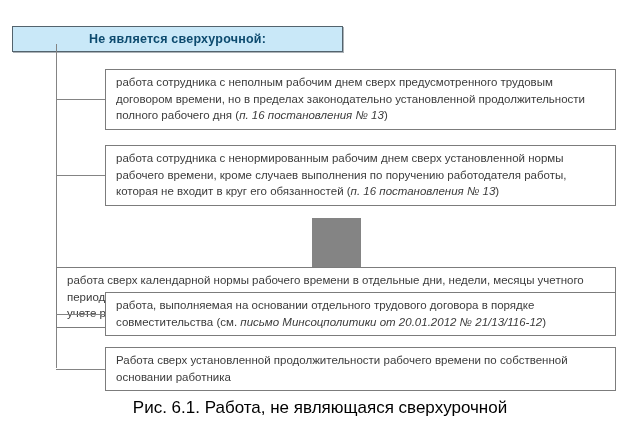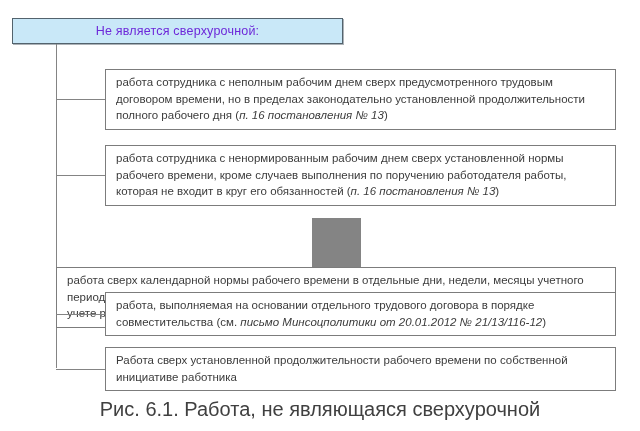--- a/index.html
+++ b/index.html
@@ -12,33 +12,33 @@
     position: relative;
     width: 640px;
     height: 431px;
     background: #ffffff;
     overflow: hidden;
     color: var(--text, #3b3b3b);
   }
   .header-box {
     position: absolute;
     left: 12px;
-    top: 18px;
+    top: 26px;
     width: 331px;
     height: 26px;
     box-sizing: border-box;
     background: var(--header-bg, #c9e8f8);
     border: 1px solid var(--header-border, #53636d);
     box-shadow: 1px 1px 0 rgba(70, 85, 95, 0.45);
     display: flex;
     align-items: center;
     justify-content: center;
     font-size: 12.5px;
-    font-weight: normal;
-    color: #6d28d9;
+    font-weight: bold;
+    color: #0c4a6e;
     letter-spacing: 0.2px;
   }
   .vline {
     position: absolute;
     left: 56px;
     top: 44px;
     width: 1px;
     height: 324px;
     background: var(--line, #848484);
   }
@@ -67,22 +67,22 @@
   }
   .flow-box .it {
     font-style: italic;
   }
   .caption {
     position: absolute;
     left: 0;
     top: 398px;
     width: 640px;
     text-align: center;
-    font-size: 20px;
-    color: #404040;
+    font-size: 17px;
+    color: #000000;
   }
 </style>
 </head>
 <body>
 
 <div class="canvas">
   <div class="header-box">Не является сверхурочной:</div>
 
   <div class="vline"></div>
 
@@ -98,18 +98,18 @@
       <div class="row" style="top: 218px; flex-direction: column;">
         <div class="branch"></div>
         <div class="flow-box"><span>работа сверх календарной нормы рабочего времени в отдельные дни, недели, месяцы учетного периода, если соблюдается общая норма рабочего времени за учетный период при суммированном учете рабочего времени</span></div>
       </div>
       <div class="row" style="top: 292px;">
         <div class="branch"></div>
         <div class="flow-box"><span>работа, выполняемая на основании отдельного трудового договора в порядке совместительства (см. </span><span class="it">письмо Минсоцполитики от 20.01.2012 № 21/13/116-12</span><span>)</span></div>
       </div>
       <div class="row" style="top: 347px;">
         <div class="branch"></div>
-        <div class="flow-box"><span>Работа сверх установленной продолжительности рабочего времени по собственной инициативе работника</span></div>
+        <div class="flow-box"><span>Работа сверх установленной продолжительности рабочего времени по собственной основании работника</span></div>
       </div>
     </div>
 
   <div class="caption">Рис. 6.1. Работа, не являющаяся сверхурочной</div>
 </div>
 
 </body></html>

